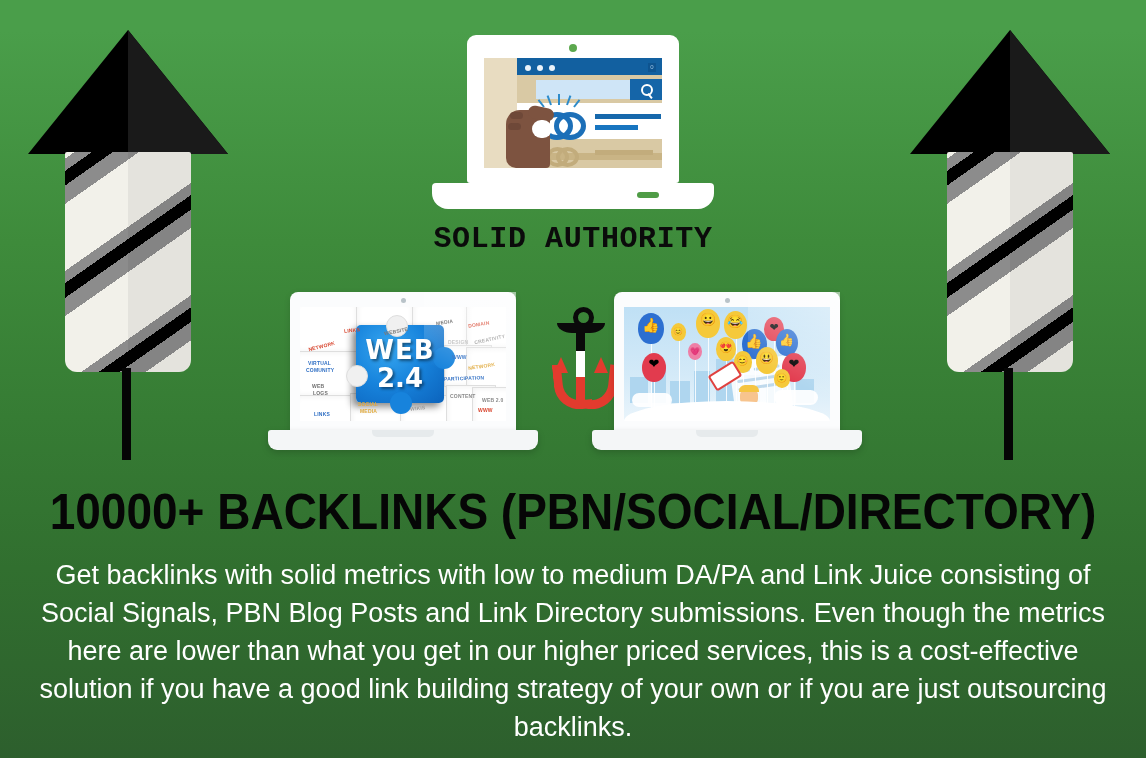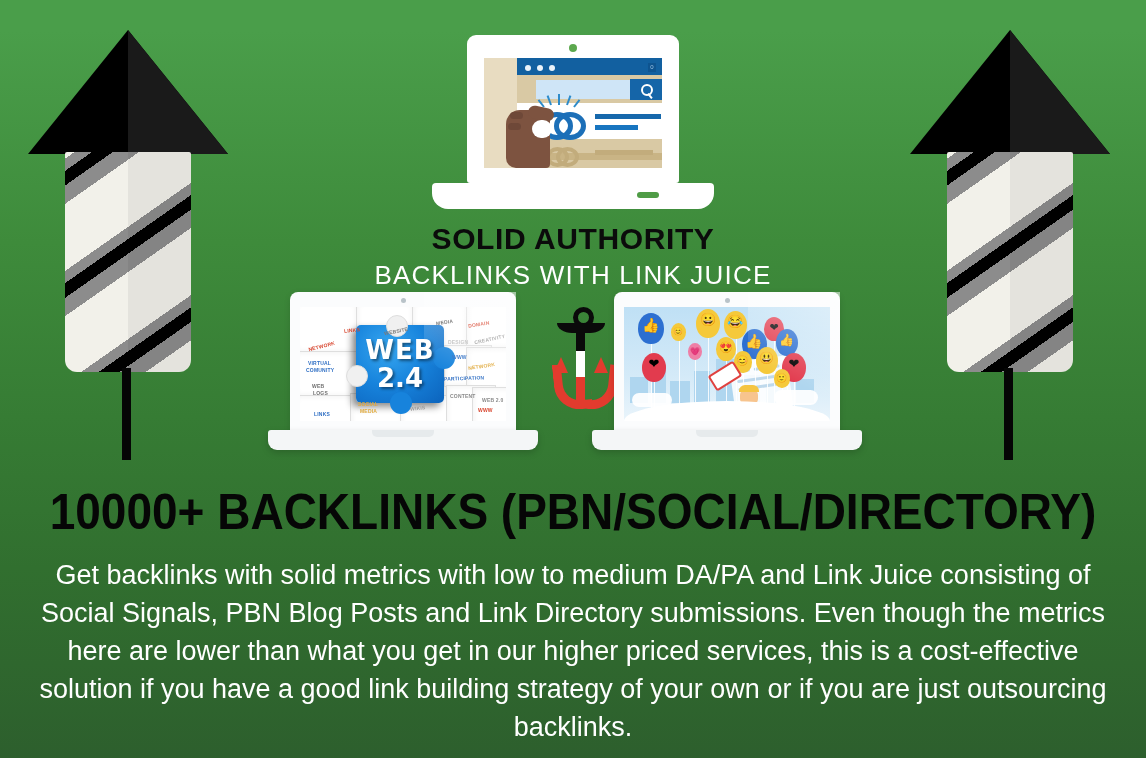--- a/index.html
+++ b/index.html
@@ -154,21 +154,21 @@
     border-right:9px solid #E23B2E;border-bottom:9px solid #E23B2E;
     border-radius:0 0 26px 0;transform:rotate(6deg);}
   #anchor .spikeL{position:absolute;left:2px;top:50px;width:0;height:0;
     border-left:7px solid transparent;border-right:7px solid transparent;border-bottom:16px solid #E23B2E;}
   #anchor .spikeR{position:absolute;left:42px;top:50px;width:0;height:0;
     border-left:7px solid transparent;border-right:7px solid transparent;border-bottom:16px solid #E23B2E;}
 
   
   #solid-authority{
     position:absolute;left:0;right:0;top:222px;text-align:center;
-    font-family:Liberation Sans, sans-serif;font-weight:bold;font-size:30px;line-height:34px;
+    font-family:Liberation Mono, monospace;font-weight:bold;font-size:30px;line-height:34px;
     color:#0B0B0B;letter-spacing:0.6px;
   }
   #backlinks-sub{
     position:absolute;left:0;right:0;top:260px;text-align:center;
     font-family:"Liberation Sans",sans-serif;font-weight:normal;font-size:26px;line-height:30px;
     color:#FFFFFF;letter-spacing:1.2px;
   }
   #headline{
     position:absolute;left:0;right:0;top:484px;text-align:center;
     font-family:"Liberation Sans",sans-serif;font-weight:bold;
@@ -240,21 +240,20 @@
           <div class="f1"></div>
           <div class="f2"></div>
         </div>
       </div>
     </div>
     <div class="lt-base"></div>
     <div class="lt-notch"></div>
   </div>
 
   <div id="solid-authority">SOLID AUTHORITY</div>
-  <div id="backlinks-sub">BACKLINKS WITH LINK JUICE</div>
 
   <div class="lap" id="laptop-web">
     <div class="lid">
       <div class="cam"></div>
       <div class="scr">
         <div class="puz">
           <div class="pc" style="left:-6px;top:-6px;width:62px;height:50px;"></div>
           <div class="pc" style="left:56px;top:-6px;width:56px;height:28px;"></div>
           <div class="pc" style="left:112px;top:-6px;width:54px;height:44px;"></div>
           <div class="pc" style="left:166px;top:-6px;width:52px;height:46px;"></div>

